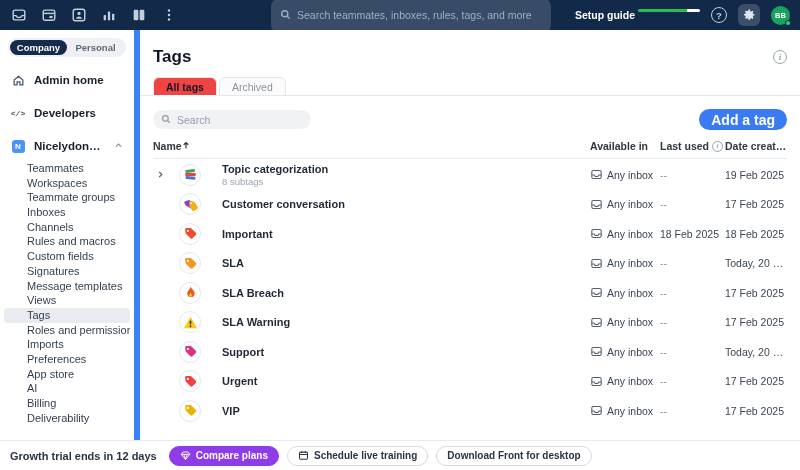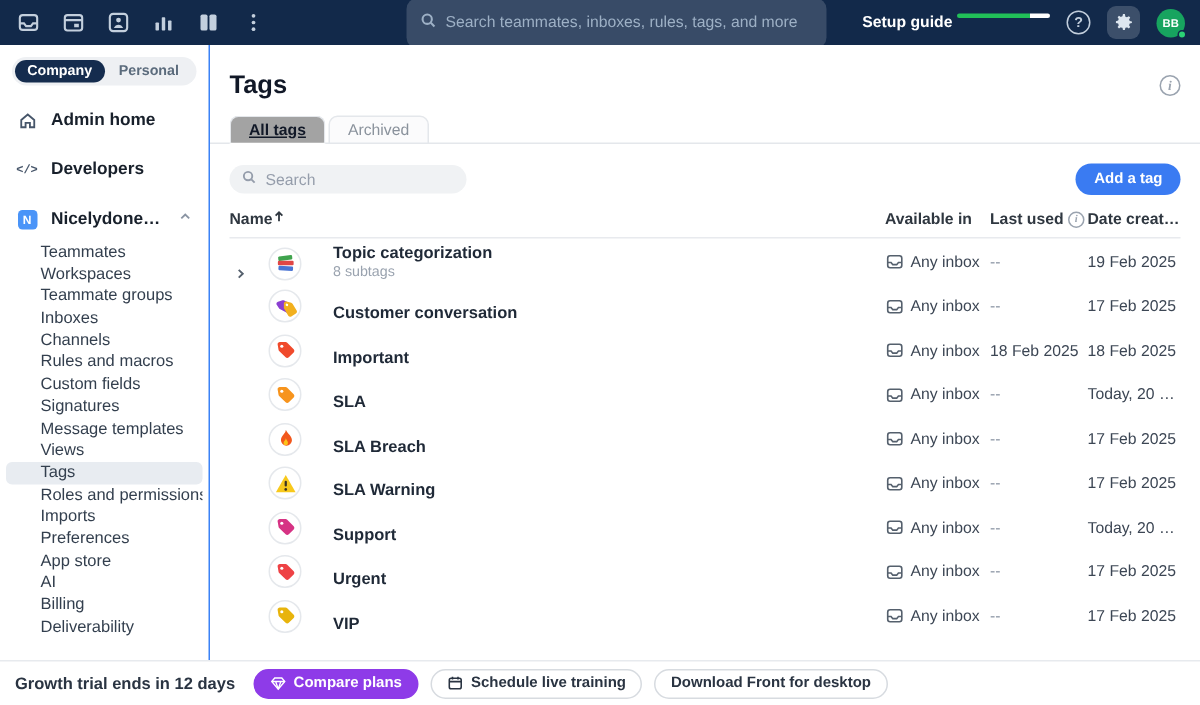--- a/index.html
+++ b/index.html
@@ -29,21 +29,21 @@
   .avatar { position:relative; width:19px; height:19px; border-radius:50%; background:#17a45f;
     color:#fff; font-size:7.5px; font-weight:700; display:flex; align-items:center;
     justify-content:center; cursor:pointer; }
   .avatar .dot { position:absolute; right:-1px; bottom:-1px; width:6px; height:6px;
     border-radius:50%; background:#2bd275; border:1.5px solid #12294a; }
 
   
   .mid { flex:1; display:flex; min-height:0; }
 
   
-  .sidebar { width:140px; flex-shrink:0; border-right:1px solid #3b82f6; background:#fff;
+  .sidebar { width:140px; flex-shrink:0; border-right:6px solid #3b82f6; background:#fff;
     overflow:hidden; padding-top:8px; }
   .seg-toggle { margin:0 8px 4px 8px; height:19px; background:#eef0f3; border-radius:10px;
     display:flex; align-items:center; padding:2px; }
   .seg { flex:1; height:15px; border-radius:8px; display:flex; align-items:center;
     justify-content:center; font-size:9.5px; font-weight:700; color:#5b6b7c; cursor:pointer; }
   .seg.active { background:#152c4e; color:#fff; }
   .side-row { display:flex; align-items:center; gap:9px; padding:0 11px; height:20px;
     margin-top:13px; font-size:11.5px; font-weight:700; color:#18202b; cursor:pointer; }
   .side-row .icn { width:14px; height:14px; display:flex; align-items:center;
     justify-content:center; color:#47566a; flex-shrink:0; }
@@ -62,40 +62,40 @@
   .main { flex:1; min-width:0; position:relative; background:#fff; }
   .main-head { padding:17px 13px 0 13px; display:flex; align-items:center;
     justify-content:space-between; }
   .page-title { font-size:17px; font-weight:700; color:#111827; }
   .info-btn { width:14px; height:14px; border:1.2px solid #9aa3af; border-radius:50%;
     color:#9aa3af; font-size:9px; font-weight:700; display:flex; align-items:center;
     justify-content:center; cursor:pointer; font-family:"Liberation Serif", serif; font-style:italic;}
   .tabs { display:flex; padding:0 13px; margin-top:10px; border-bottom:1px solid #e4e7eb; }
   .tab { height:19px; padding:0 12px; display:flex; align-items:center; font-size:10.5px;
     border:1px solid #e4e7eb; border-radius:6px 6px 0 0; margin-bottom:-1px; cursor:pointer; }
-  .tab.active { background:#a3a3a3; border-bottom-color:#fff; font-weight:700; color:#111827;text-decoration:underline; }
+  .tab.active { background:#ef4444; border-bottom-color:#fff; font-weight:700; color:#111827; }
   .tab.inactive { background:#fbfbfc; color:#8a929c; margin-left:2px; }
   .toolbar { display:flex; align-items:center; justify-content:space-between;
     padding:0 13px; margin-top:13px; }
   .search-input { width:158px; height:19px; background:#f0f2f4; border-radius:10px;
     display:flex; align-items:center; gap:6px; padding:0 8px; color:#959dab; font-size:10.5px; }
   .add-btn { height:21px; padding:0 12px; border-radius:11px; background:#3a7bf2; color:#fff;
-    font-size:10px; font-weight:700; display:flex; align-items:center; border:none; cursor:pointer; }
+    font-size:14px; font-weight:700; display:flex; align-items:center; border:none; cursor:pointer; }
 
   .thead { display:flex; align-items:center; height:18px; margin:11px 13px 0 13px;
     border-bottom:1px solid #e8eaee; padding-bottom:7px; font-size:10.5px; font-weight:700;
     color:#2f3740; }
   .col-name { flex:1; display:flex; align-items:center; gap:0; min-width:0; }
   .col-a { width:70px; flex-shrink:0; display:flex; align-items:center; gap:4px; }
   .col-l { width:65px; flex-shrink:0; display:flex; align-items:center; gap:3px; }
   .col-d { width:62px; flex-shrink:0; white-space:nowrap; overflow:hidden; text-overflow:ellipsis; }
   .tbody { margin:1px 13px 0 13px; }
   .trow { display:flex; align-items:center; height:29.5px; font-size:10.5px; color:#3c4654;
     cursor:pointer; }
-  .trow .col-name { gap:12px;align-items:flex-end; }
+  .trow .col-name { gap:12px; }
   .expander { width:14px; display:flex; align-items:center; justify-content:center;
     color:#55606d; flex-shrink:0; }
   .tag-avatar { width:22px; height:22px; border-radius:50%; border:1px solid #e5e8ec;
     background:#fff; display:flex; align-items:center; justify-content:center;
     margin-right:9px; flex-shrink:0; }
   .nm-main { font-size:11px; font-weight:700; color:#1f2937; line-height:12px; }
   .nm-sub { font-size:9.5px; color:#9aa3af; line-height:11px; margin-top:1px; }
   .tray-icn { color:#55606d; flex-shrink:0; }
   .muted { color:#8a94a3; }
 

